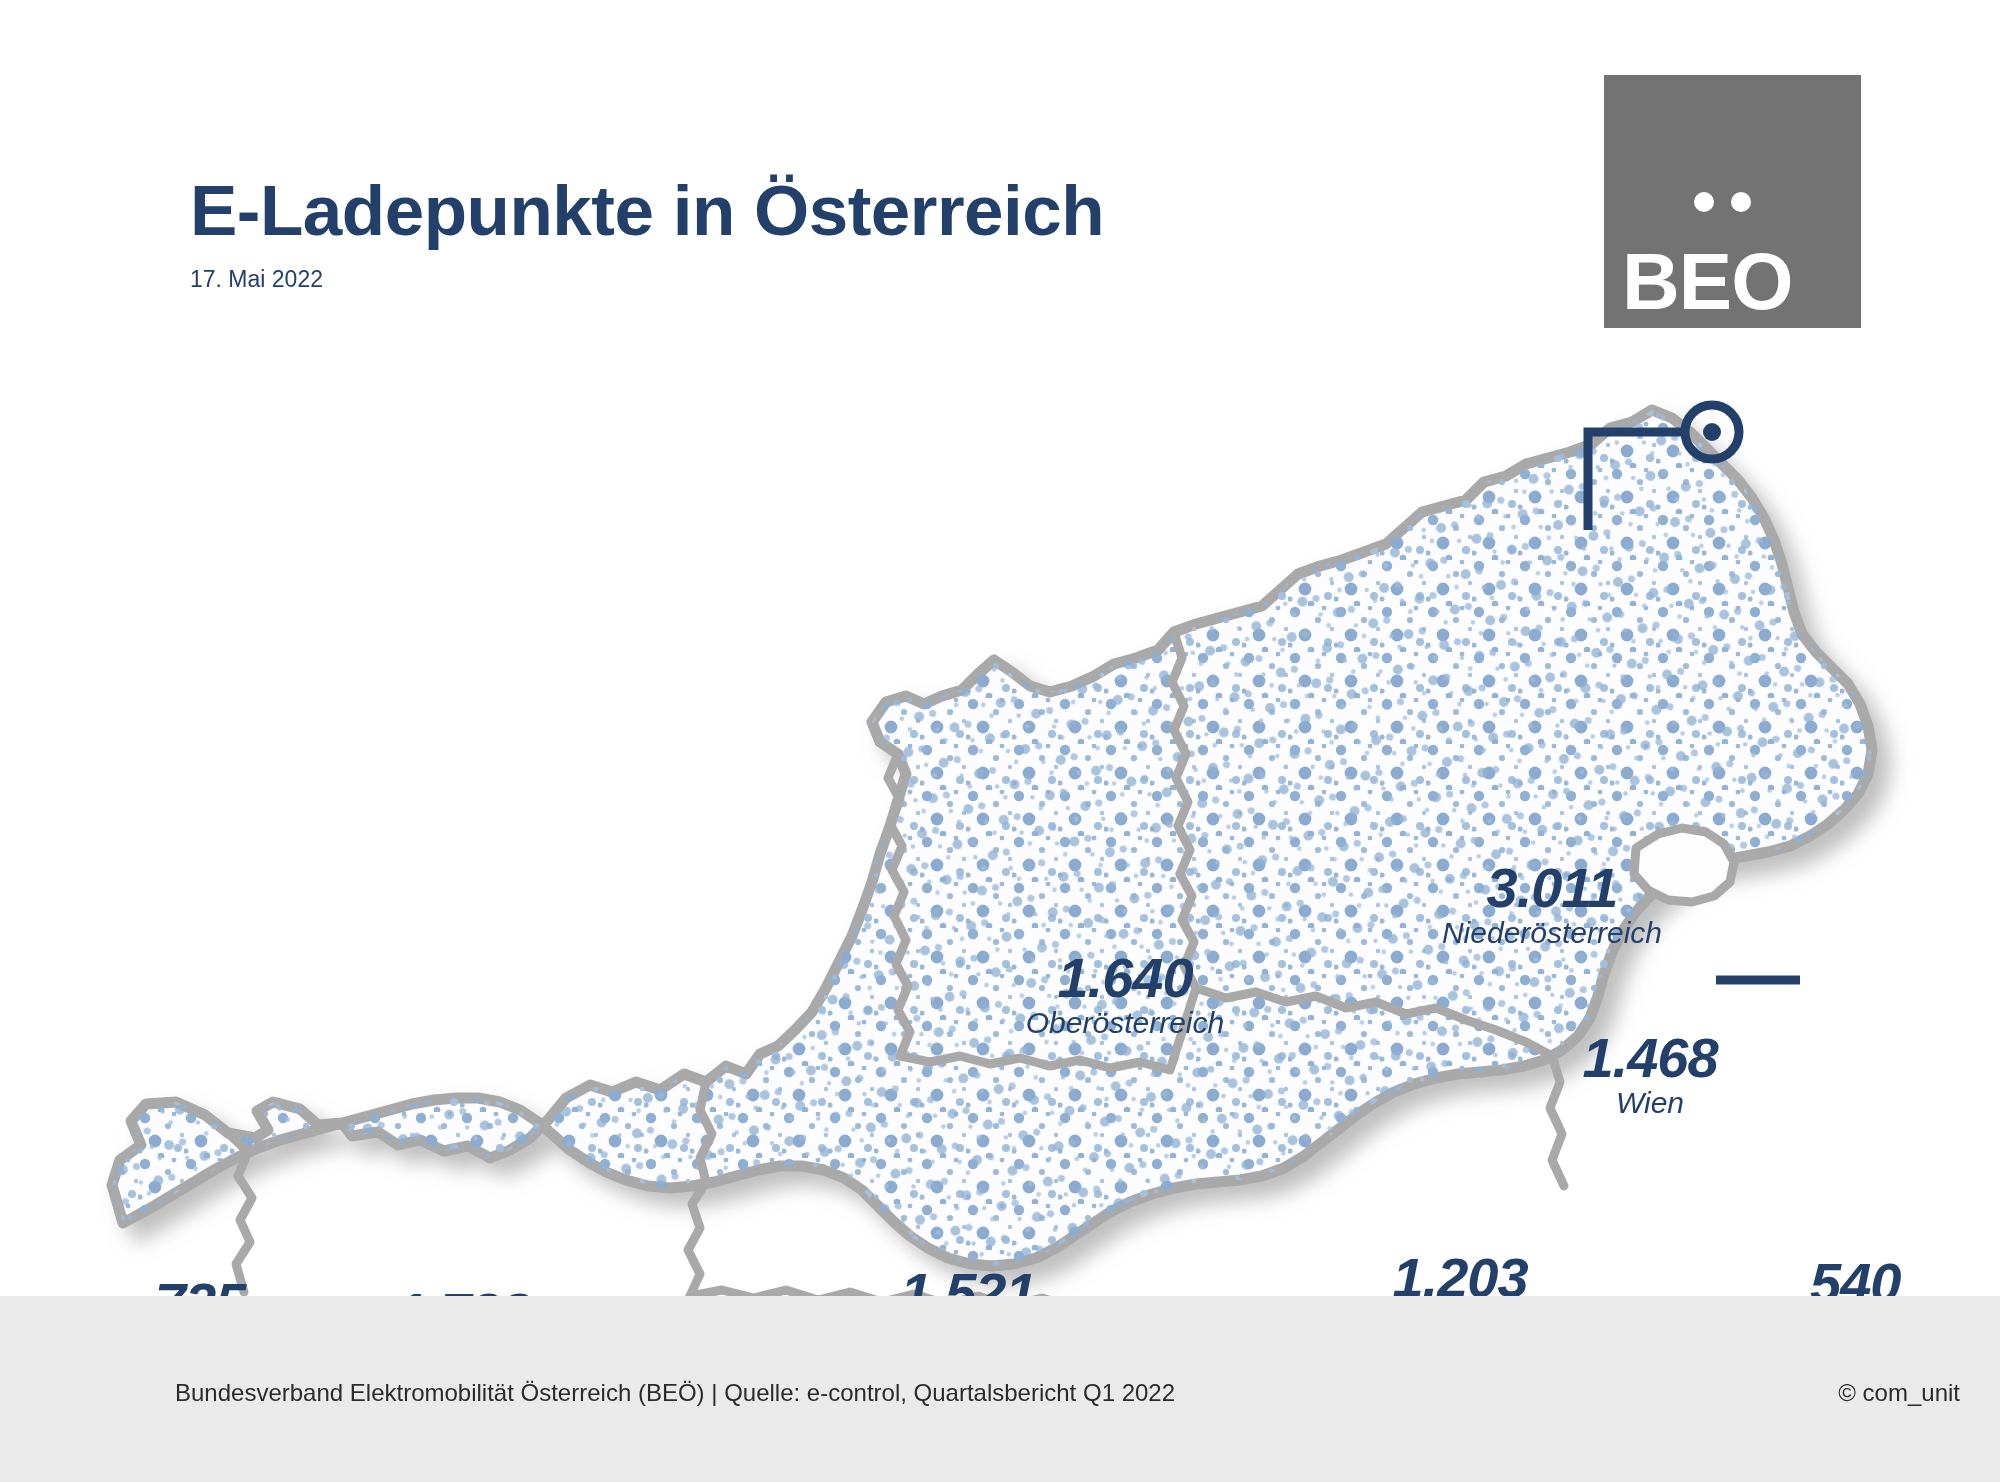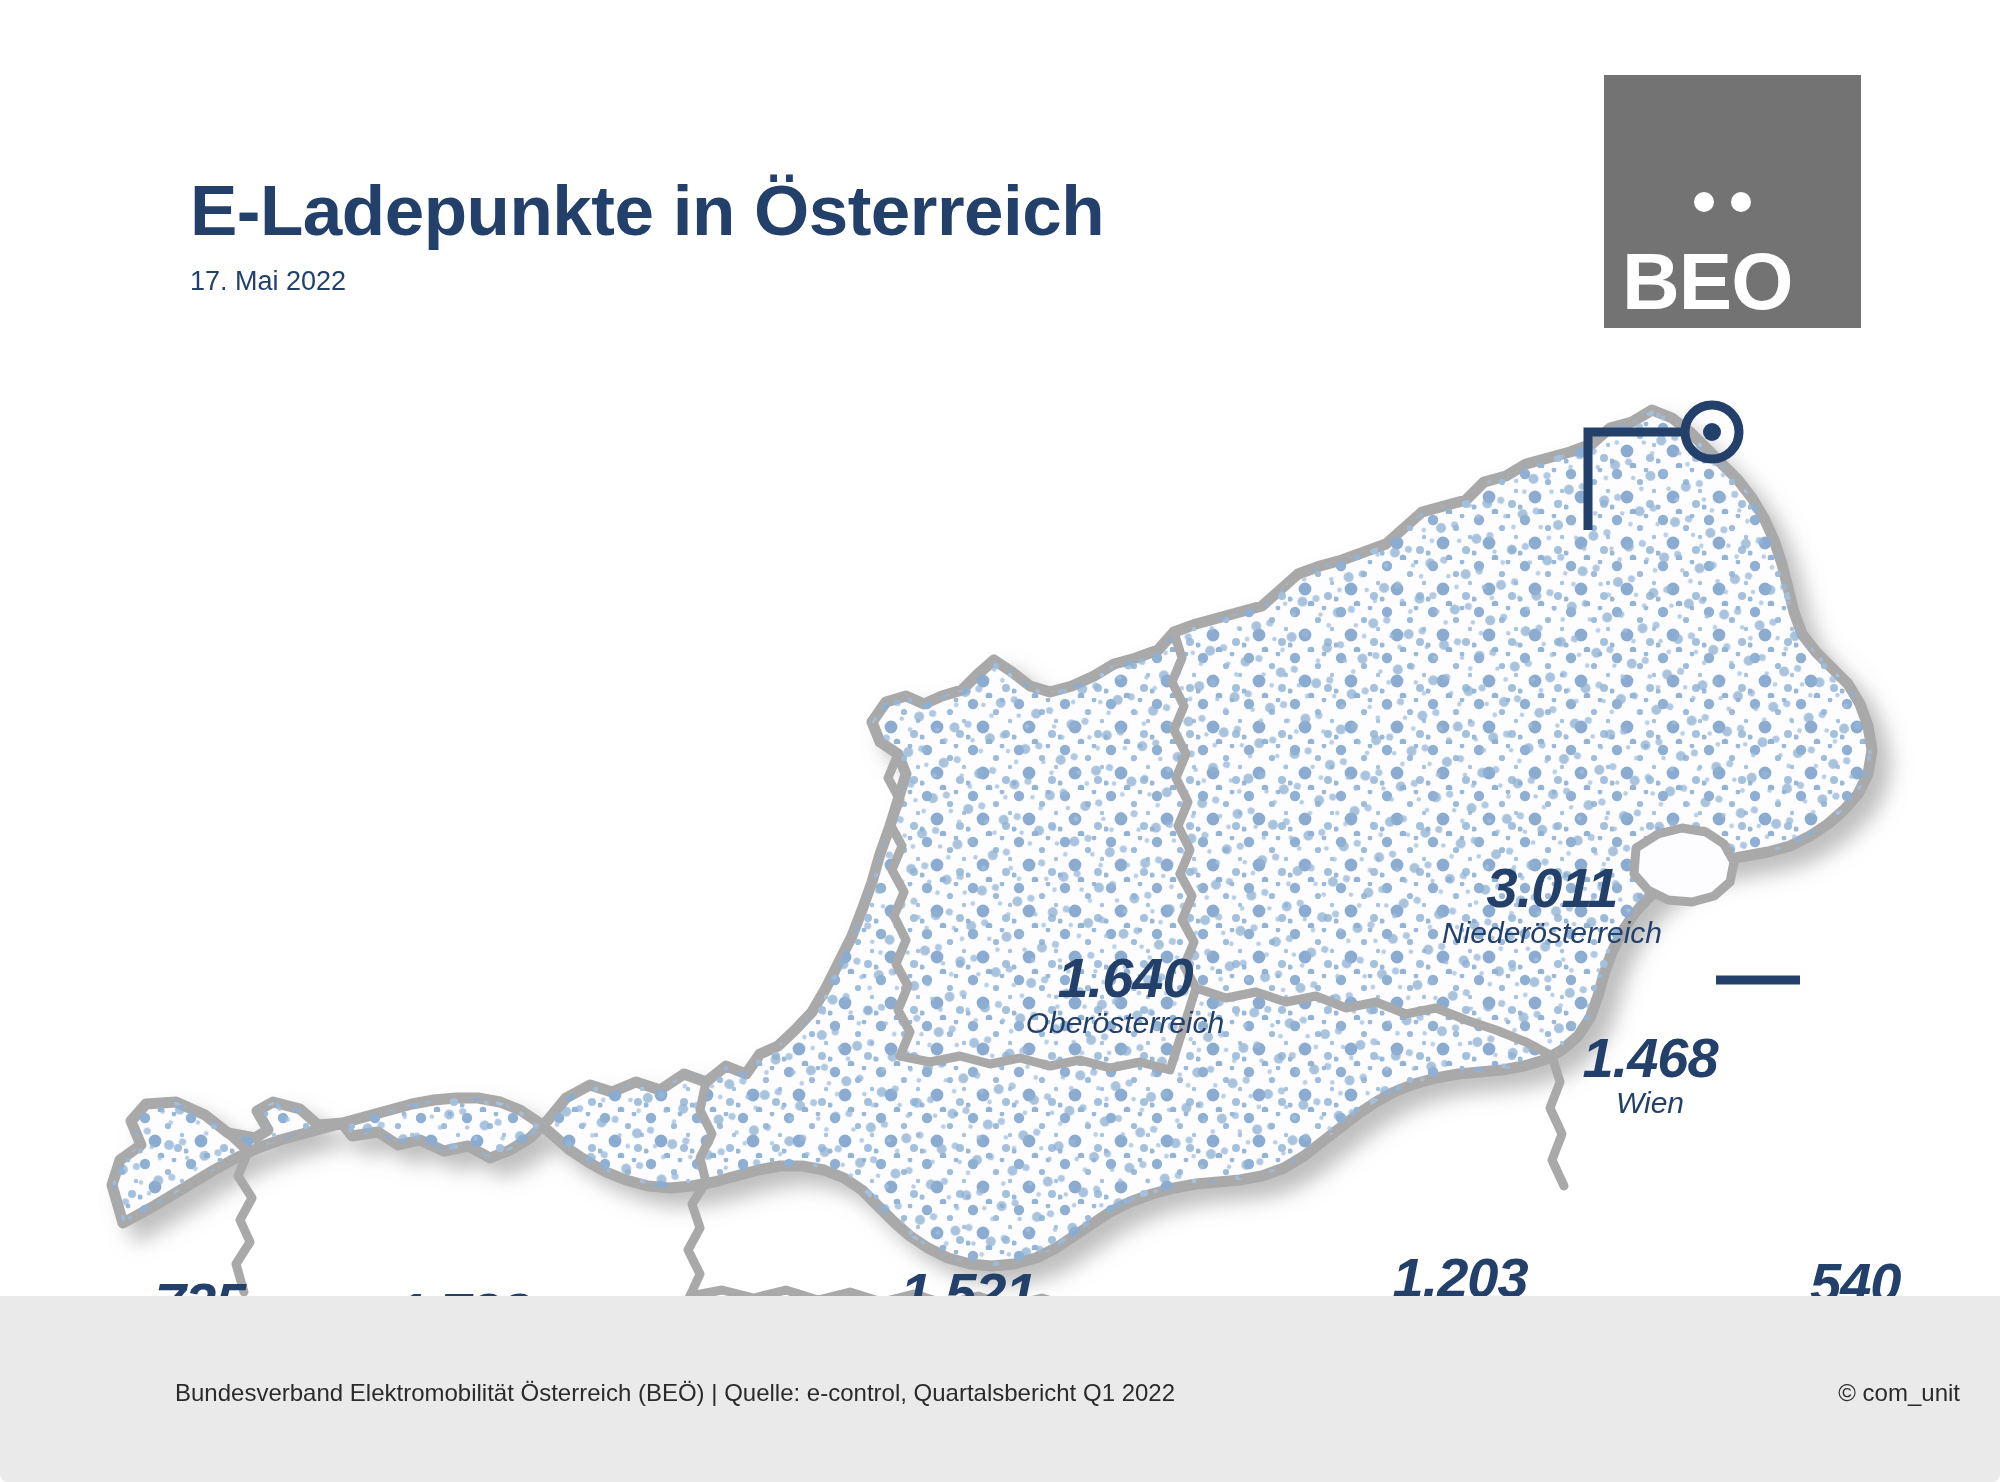--- a/index.html
+++ b/index.html
@@ -7,21 +7,20 @@
     padding: 0;
     background: #ffffff;
   }
   #page {
     position: relative;
     width: 2000px;
     height: 1482px;
     background: #ffffff;
     overflow: hidden;
     font-family: "Liberation Sans", sans-serif;
-    border-radius: 8px;
   }
 
   
   .header {
     position: absolute;
     left: 190px;
     top: 175px;
     width: 1200px;
   }
   .title {
@@ -35,21 +34,21 @@
   .subtitle {
     margin-top: 16px;
     font-size: 38px;
     font-weight: bold;
     color: #23406b;
     line-height: 1.0;
     white-space: nowrap;
   }
   .datetext {
     margin-top: 22px;
-    font-size: 27px;
+    font-size: 23px;
     font-weight: normal;
     color: #23406b;
     line-height: 1.0;
   }
 
   
   .logo {
     position: absolute;
     left: 1604px;
     top: 75px;

